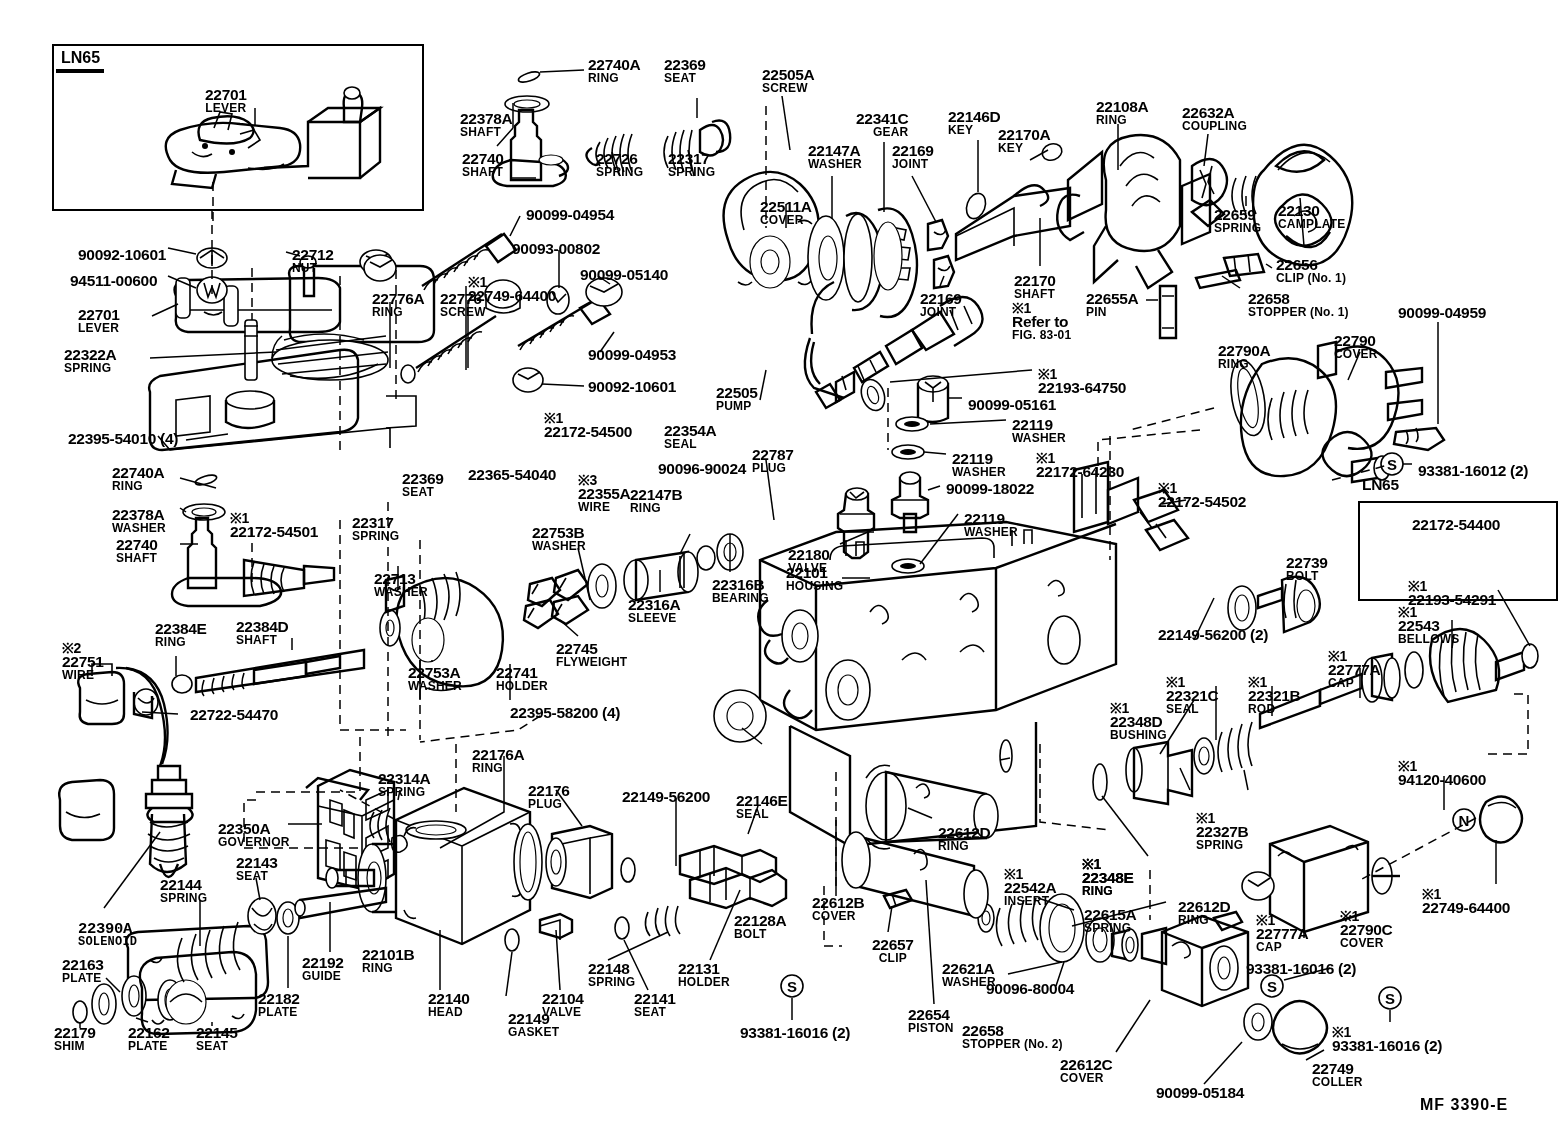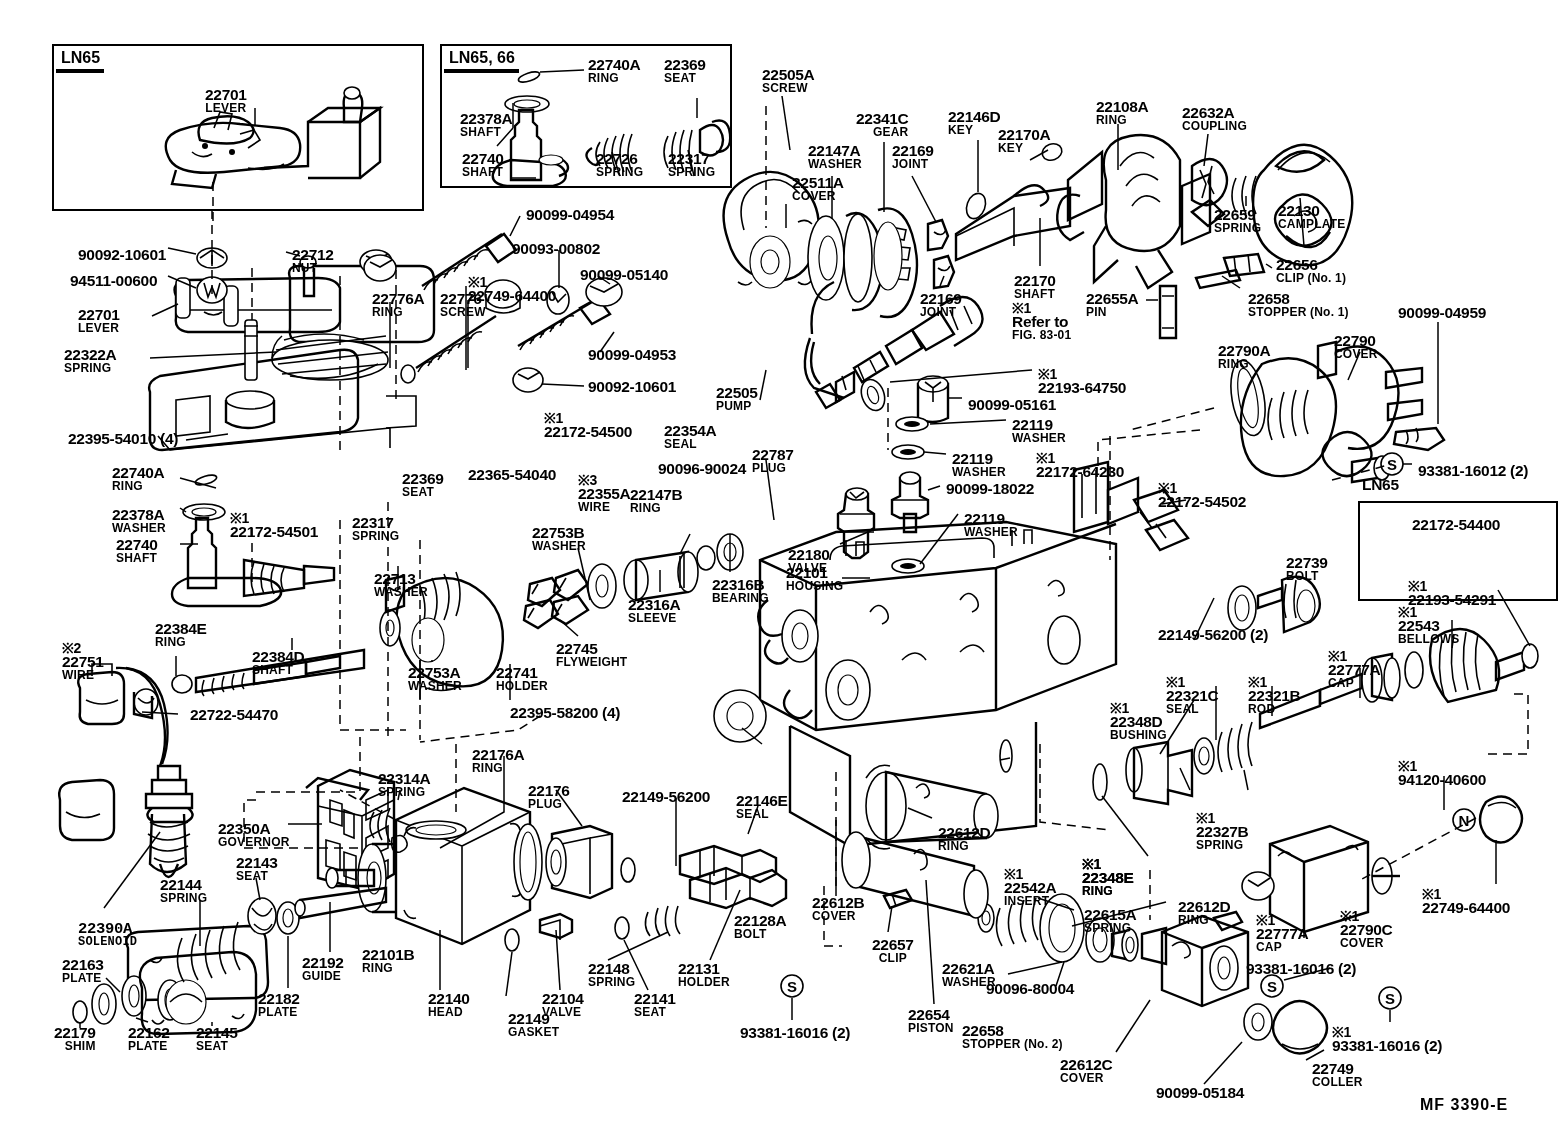--- a/index.html
+++ b/index.html
@@ -662,23 +662,20 @@
       <path class="lead" d="M200 900 L200 946"></path>
       <path class="lead" d="M256 878 L260 900"></path>
     </g>
 
   </svg>
 
   <div class="inset" style="left:52px;top:44px;width:368px;height:163px;">
     <div class="cap">LN65</div>
   </div>
 
-  <div class="inset" style="left:440px;top:44px;width:288px;height:140px;">
-    <div class="cap">LN65, 66</div>
-  </div>
 
   <div class="inset" style="left:1358px;top:501px;width:196px;height:96px;"></div>
   <div class="lbl" style="left:1362px;top:478px;">
     <span class="num">LN65</span>
   </div>
 
   <div class="lbl ctr" style="left:205px;top:88px;">
     <span class="num">22701</span>
     <span class="sub">LEVER</span>
   </div>
@@ -742,21 +739,21 @@
       </div>
       <div class="lbl" style="left: 116px; top: 538px;">
         <span class="num">22740</span>
         <span class="sub">SHAFT</span>
       </div>
       <div class="lbl" style="left: 62px; top: 640px;"><span class="mk">※2</span><span class="num">22751</span><span class="sub">WIRE</span></div>
       <div class="lbl" style="left: 155px; top: 622px;">
         <span class="num">22384E</span>
         <span class="sub">RING</span>
       </div>
-      <div class="lbl" style="left: 252px; top: 620px; margin-top: 30px;">
+      <div class="lbl" style="left: 236px; top: 620px;">
         <span class="num">22384D</span>
         <span class="sub">SHAFT</span>
       </div>
       <div class="lbl" style="left: 190px; top: 708px;">
         <span class="num">22722-54470</span>
       </div>
       <div class="lbl" style="left: 78px; top: 922px; font-family: Liberation Mono, monospace;">
         <span class="num">22390A</span>
         <span class="sub">SOLENOID</span>
       </div>
@@ -769,21 +766,21 @@
         <span class="sub">SPRING</span>
       </div>
       <div class="lbl" style="left: 236px; top: 856px;">
         <span class="num">22143</span>
         <span class="sub">SEAT</span>
       </div>
       <div class="lbl" style="left: 62px; top: 958px;">
         <span class="num">22163</span>
         <span class="sub">PLATE</span>
       </div>
-      <div class="lbl" style="left: 54px; top: 1026px; text-align: right;">
+      <div class="lbl" style="left: 54px; top: 1026px;">
         <span class="num">22179</span>
         <span class="sub">SHIM</span>
       </div>
       <div class="lbl" style="left: 128px; top: 1026px;">
         <span class="num">22162</span>
         <span class="sub">PLATE</span>
       </div>
       <div class="lbl" style="left: 196px; top: 1026px;">
         <span class="num">22145</span>
         <span class="sub">SEAT</span>
@@ -940,21 +937,21 @@
       <div class="lbl" style="left: 588px; top: 348px;">
         <span class="num">90099-04953</span>
       </div>
       <div class="lbl" style="left: 588px; top: 380px;">
         <span class="num">90092-10601</span>
       </div>
       <div class="lbl" style="left: 762px; top: 68px;">
         <span class="num">22505A</span>
         <span class="sub">SCREW</span>
       </div>
-      <div class="lbl" style="left: 760px; top: 176px; margin-left: 32px;">
+      <div class="lbl" style="left: 760px; top: 200px;">
         <span class="num">22511A</span>
         <span class="sub">COVER</span>
       </div>
       <div class="lbl" style="left: 808px; top: 144px;">
         <span class="num">22147A</span>
         <span class="sub">WASHER</span>
       </div>
       <div class="lbl" style="left: 856px; top: 112px; text-align: right;">
         <span class="num">22341C</span>
         <span class="sub">GEAR</span>

